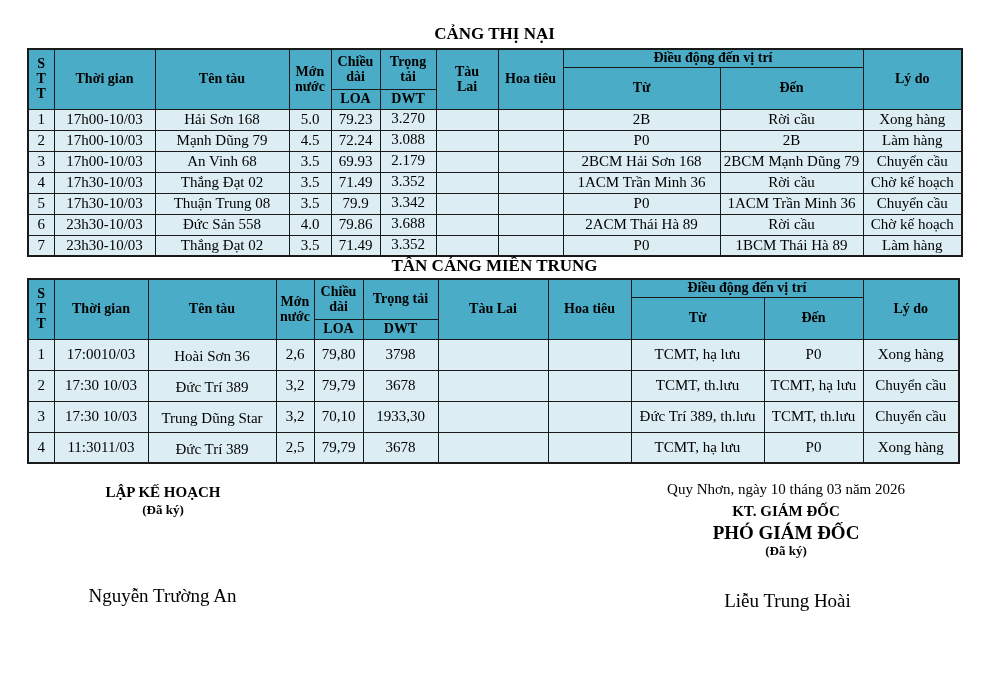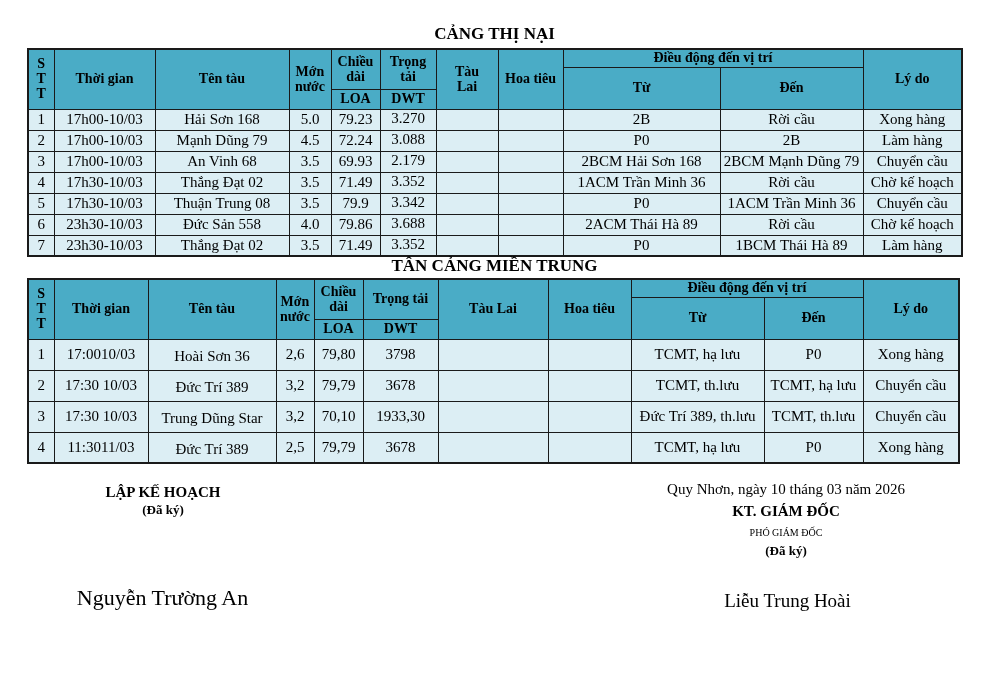--- a/index.html
+++ b/index.html
@@ -37,24 +37,24 @@
   .t2 thead tr:nth-child(3) { height:20px; }
   .t1 tbody tr { height:21px; }
   .t2 tbody tr { height:31px; }
   .t1 td.col5 { vertical-align:top; }          
   .t2 td.col2 { vertical-align:bottom; padding-bottom:4px;margin-left:16px; } 
   th.stt { line-height:1.05; }
 
   .sign-left  { position:absolute; left:57px;  top:483px; width:212px; text-align:center; }
   .sign-right { position:absolute; left:655px; top:480px; width:262px; text-align:center; }
   .sig-role   { font-weight:bold; font-size:15px; line-height:18px; }
-  .sig-role2  { font-weight:normal; font-size:10px; line-height:18px; margin-top:4px; }
+  .sig-role2  { font-weight:bold; font-size:19px; line-height:18px; margin-top:4px; }
   .sig-signed { font-weight:bold; font-size:13px; line-height:16px; margin-top:1px; }
   .sig-date   { font-size:15px; line-height:18px; margin-bottom:4px; }
-  .name-left  { position:absolute; left:60px;  top:585px; width:205px; text-align:center; font-size:22px; }
+  .name-left  { position:absolute; left:60px;  top:585px; width:205px; text-align:center; font-size:19px; }
   .name-right { position:absolute; left:700px; top:590px; width:175px; text-align:center; font-size:19px; }
 </style>
 </head>
 <body>
 
 <div class="page">
 
   <div class="tbl-title title1">CẢNG THỊ NẠI</div>
 
   <table class="sched t1">

